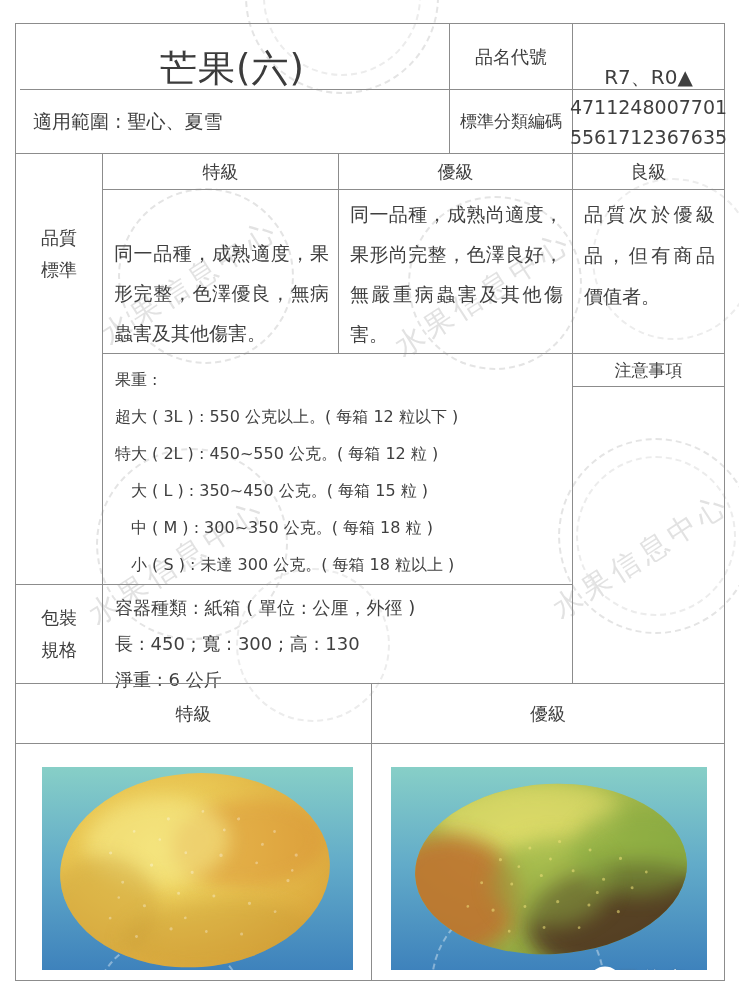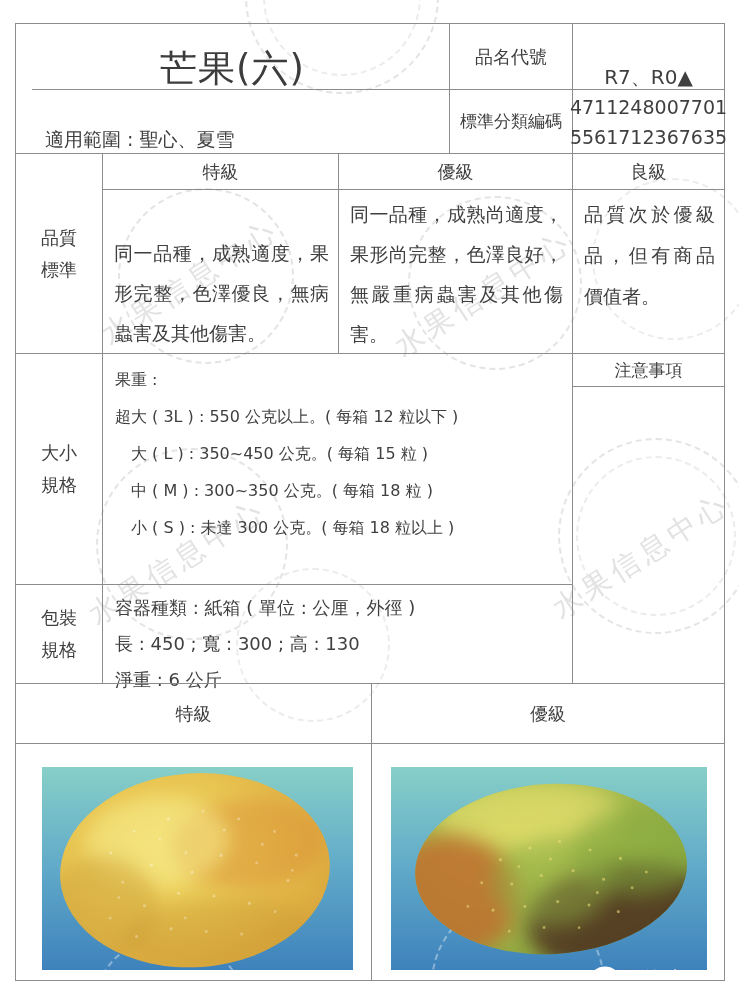--- a/index.html
+++ b/index.html
@@ -85,21 +85,21 @@
     <div class="cell center" style="left:0;top:0;width:433px;height:65px;">
       <span class="title">芒果(六)</span>
     </div>
     <div class="cell center bl" style="left:433px;top:0;width:123px;height:65px;">
       <span class="h-label">品名代號</span>
     </div>
     <div class="cell center bl" style="left:556px;top:0;width:152px;height:65px;">
       <span class="h-value">R7、R0▲</span>
     </div>
 
-    <div class="cell vcenter bt" style="left:16px;top:65px;width:433px;height:64px;align-items:flex-end;">
+    <div class="cell vcenter bt" style="left:4px;top:65px;width:433px;height:64px;">
       <span class="scope">適用範圍 : 聖心、夏雪</span>
     </div>
     <div class="cell center bl bt" style="left:433px;top:65px;width:123px;height:64px;">
       <span style="font-size:17px;">標準分類編碼</span>
     </div>
     <div class="cell center bl bt" style="left:556px;top:65px;width:152px;height:64px;">
       <div class="codes">
         <div>4711248007701</div>
         <div>5561712367635</div>
       </div>
@@ -120,27 +120,25 @@
     <div class="cell bl bt" style="left:86px;top:165px;width:236px;height:164px;align-items:flex-end;">
       <span class="gradebody">同一品種，成熟適度，果形完整，色澤優良，無病蟲害及其他傷害。</span>
     </div>
     <div class="cell bl bt" style="left:322px;top:165px;width:234px;height:164px;">
       <span class="gradebody">同一品種，成熟尚適度，果形尚完整，色澤良好，無嚴重病蟲害及其他傷害。</span>
     </div>
     <div class="cell bl bt" style="left:556px;top:165px;width:152px;height:164px;">
       <span class="gradebody" style="line-height:41px;">品質次於優級品，但有商品價值者。</span>
     </div>
 
-    <div class="cell center bt" style="left:0;top:329px;width:86px;height:231px;">
-      <span class="rowlabel">大小規格</span>
-    </div>
     <div class="cell bl bt" style="left:86px;top:329px;width:470px;height:231px;">
       <div class="sizelines">
         <div>果重 :</div>
         <div>超大 ( 3L ) : 550 公克以上。( 每箱 12 粒以下 )</div>
+        <div>特大 ( 2L ) : 450~550 公克。( 每箱 12 粒 )</div>
         <div>　大 (  L ) : 350~450 公克。( 每箱 15 粒 )</div>
         <div>　中 (  M ) : 300~350 公克。( 每箱 18 粒 )</div>
         <div>　小 (  S ) : 未達 300 公克。( 每箱 18 粒以上 )</div>
       </div>
     </div>
 
     <div class="cell center bl bt" style="left:556px;top:329px;width:152px;height:33px;">
       <span class="noteshead">注意事項</span>
     </div>
     <div class="cell bl bt" style="left:556px;top:362px;width:152px;height:297px;">

